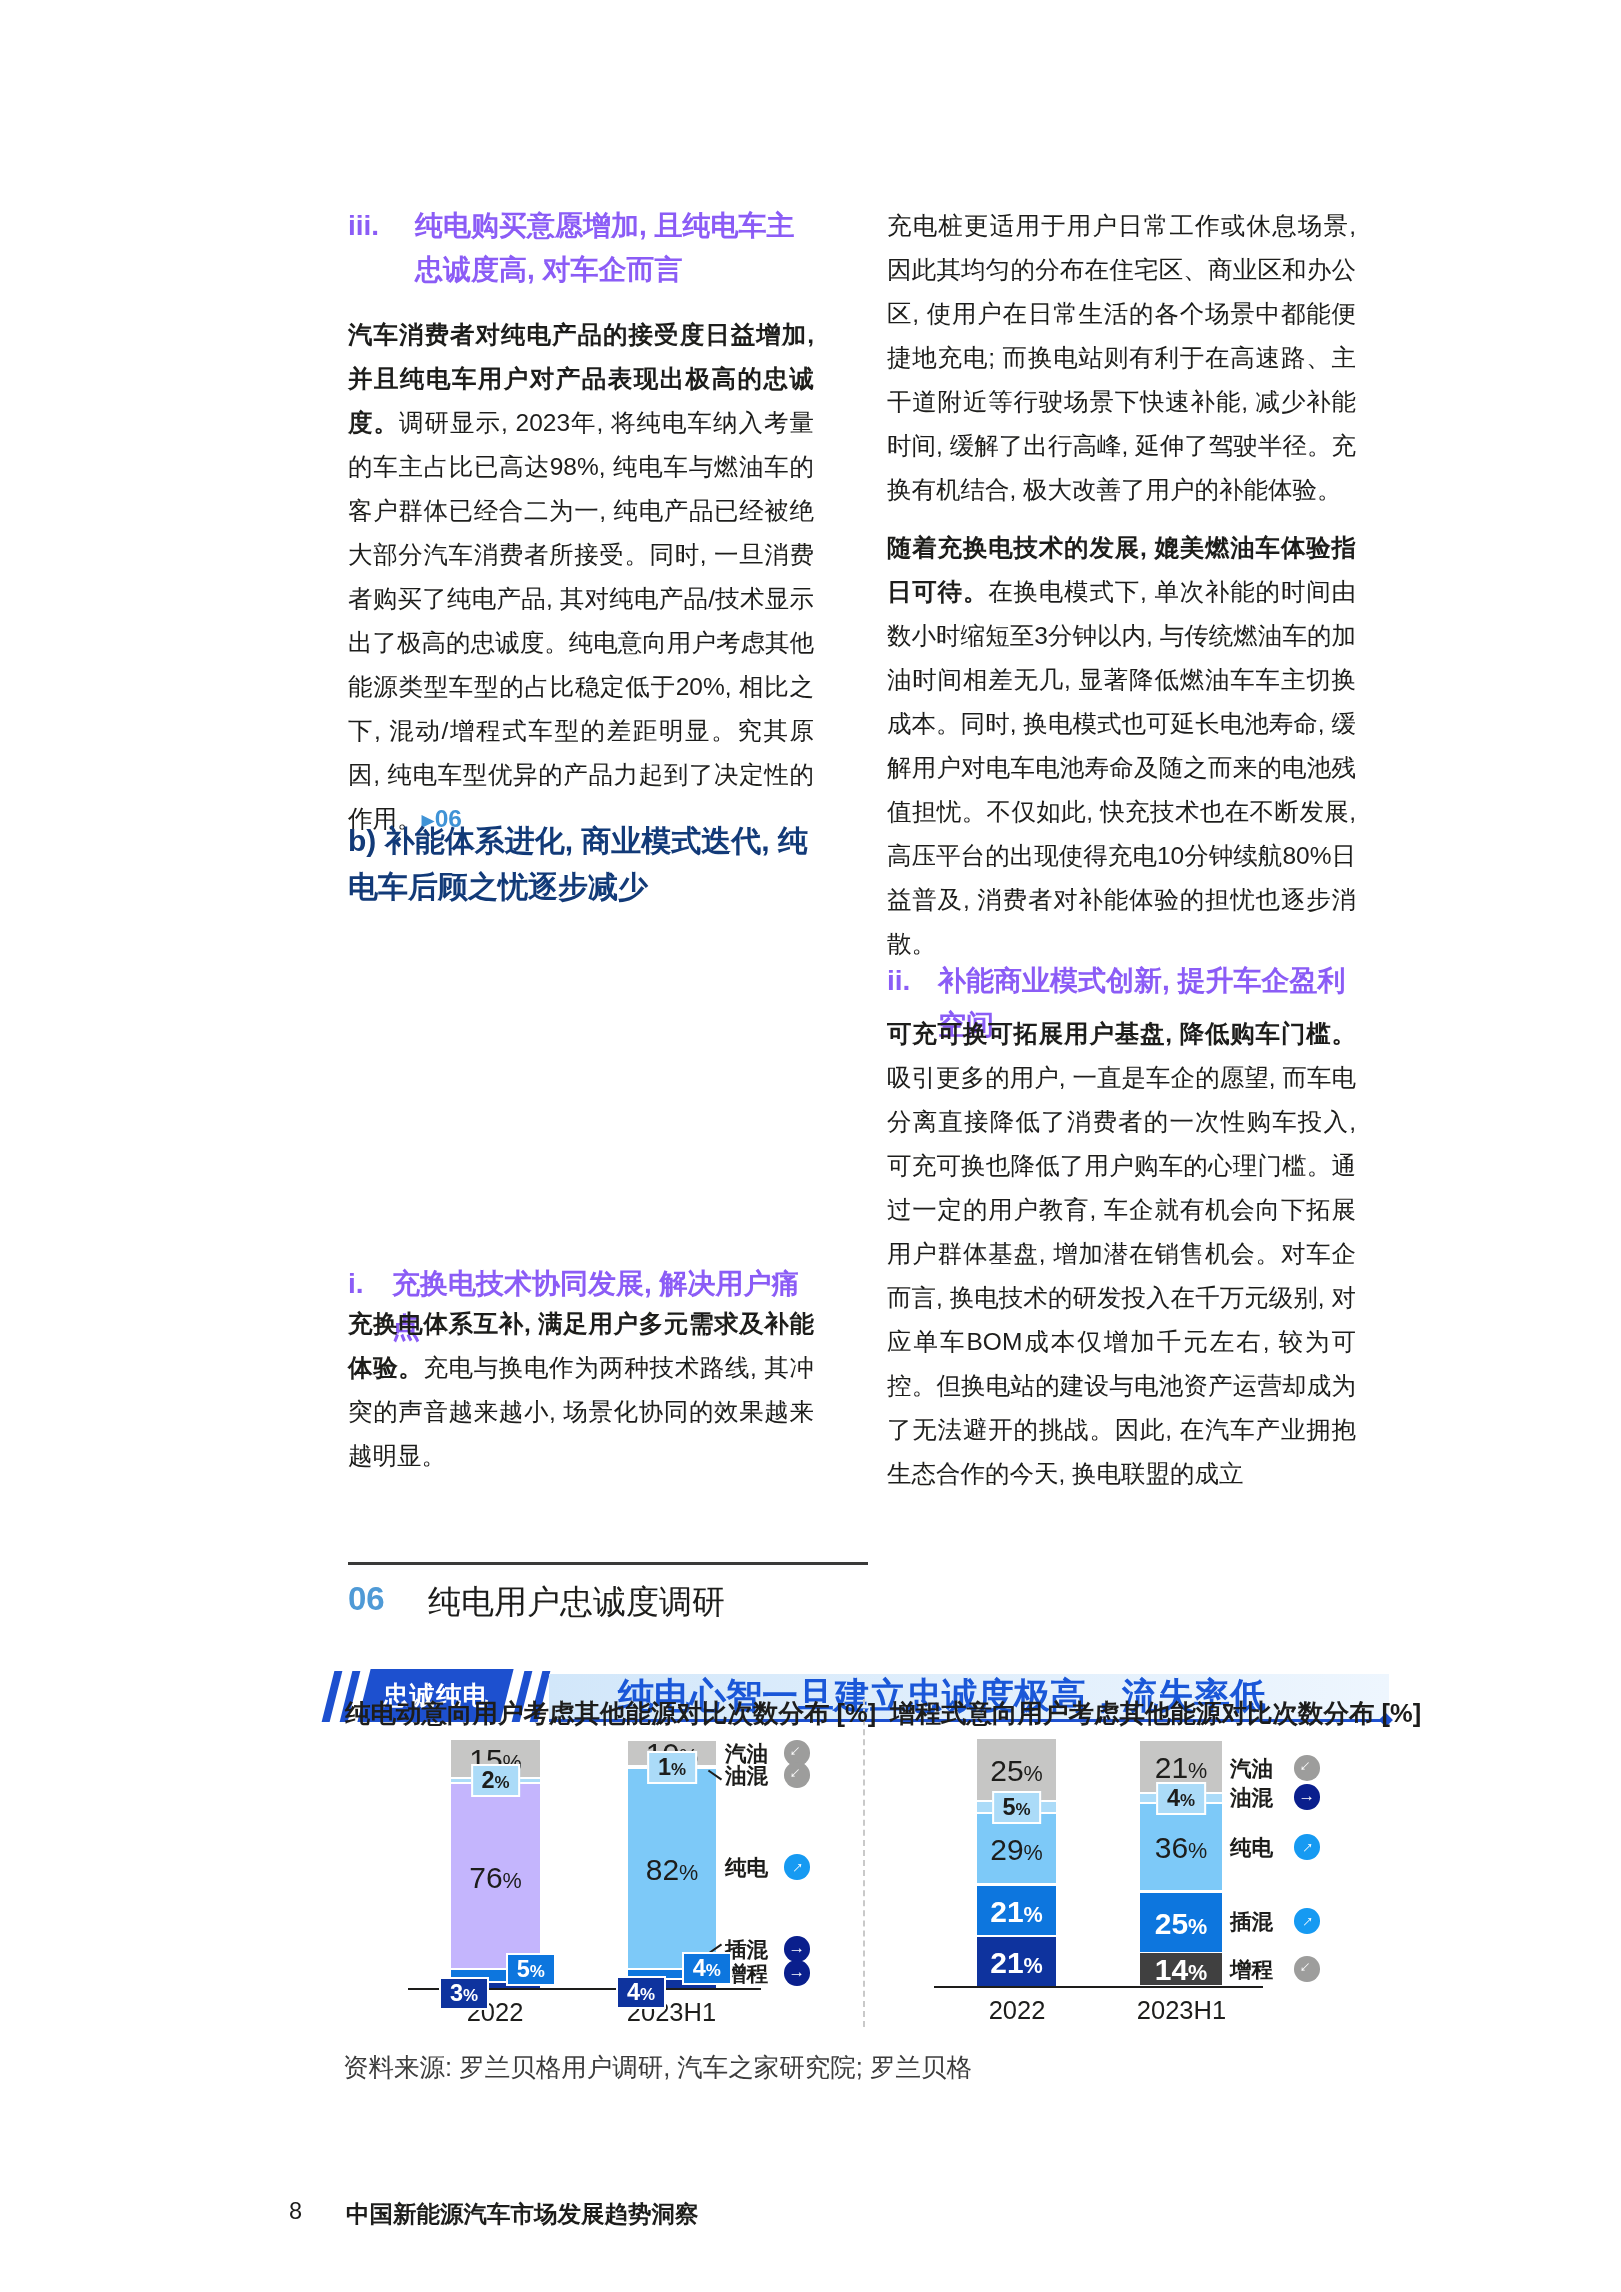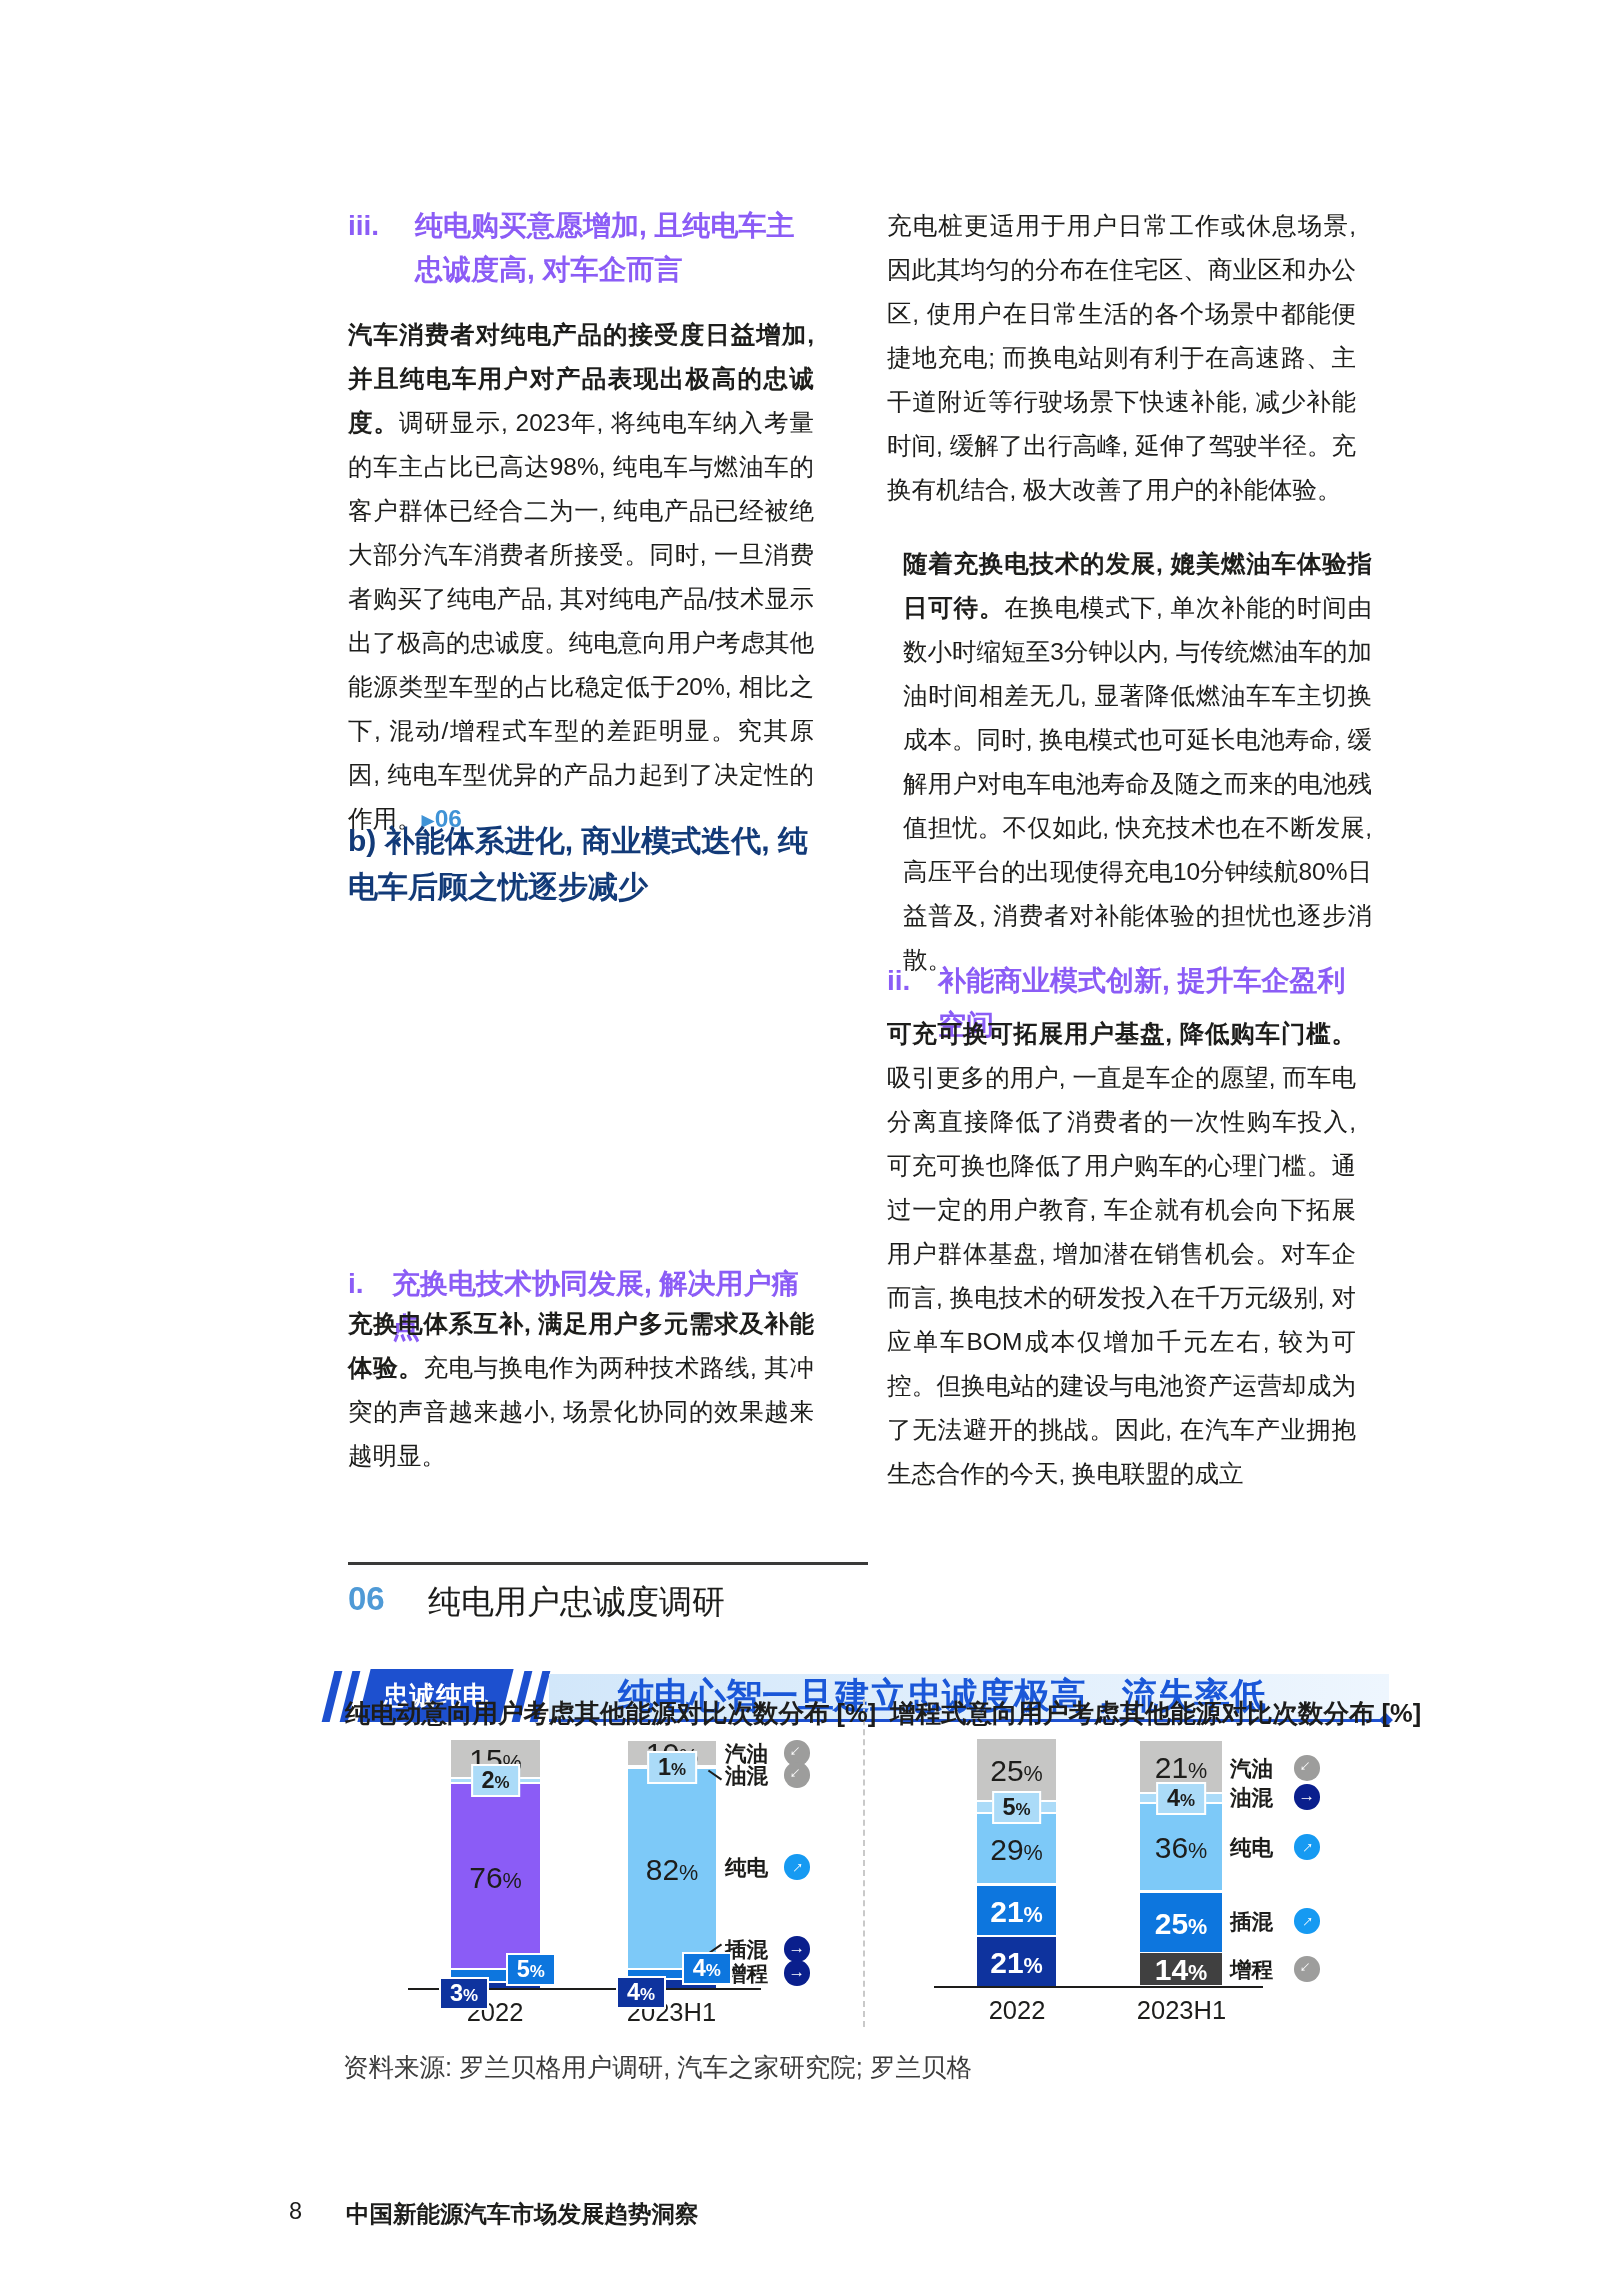--- a/index.html
+++ b/index.html
@@ -73,21 +73,21 @@
 
   <div class="abs sub-blue" style="left:348px;top:1262px;width:469px;">
     <span class="marker" style="width:44px;">i.</span>
     <span class="mtext">充换电技术协同发展, 解决用户痛点</span>
   </div>
 
   <p class="abs body-text" style="left:348px;top:1302px;width:466px;margin:0;"><span class="lead">充换电体系互补, 满足用户多元需求及补能体验。</span><span>充电与换电作为两种技术路线, 其冲突的声音越来越小, 场景化协同的效果越来越明显。</span></p>
 
   <div class="abs body-text" style="left:887px;top:204px;width:469px;">充电桩更适用于用户日常工作或休息场景, 因此其均匀的分布在住宅区、商业区和办公区, 使用户在日常生活的各个场景中都能便捷地充电; 而换电站则有利于在高速路、主干道附近等行驶场景下快速补能, 减少补能时间, 缓解了出行高峰, 延伸了驾驶半径。充换有机结合, 极大改善了用户的补能体验。</div>
 
-  <p class="abs body-text" style="left:887px;top:526px;width:469px;margin:16px;"><span class="lead">随着充换电技术的发展, 媲美燃油车体验指日可待。</span><span>在换电模式下, 单次补能的时间由数小时缩短至3分钟以内, 与传统燃油车的加油时间相差无几, 显著降低燃油车车主切换成本。同时, 换电模式也可延长电池寿命, 缓解用户对电车电池寿命及随之而来的电池残值担忧。不仅如此, 快充技术也在不断发展, 高压平台的出现使得充电10分钟续航80%日益普及, 消费者对补能体验的担忧也逐步消散。</span></p>
+  <p class="abs body-text" style="left:887px;top:526px;width:469px;margin:0;"><span class="lead">随着充换电技术的发展, 媲美燃油车体验指日可待。</span><span>在换电模式下, 单次补能的时间由数小时缩短至3分钟以内, 与传统燃油车的加油时间相差无几, 显著降低燃油车车主切换成本。同时, 换电模式也可延长电池寿命, 缓解用户对电车电池寿命及随之而来的电池残值担忧。不仅如此, 快充技术也在不断发展, 高压平台的出现使得充电10分钟续航80%日益普及, 消费者对补能体验的担忧也逐步消散。</span></p>
 
   <div class="abs sub-blue" style="left:887px;top:959px;width:470px;">
     <span class="marker" style="width:51px;">ii.</span>
     <span class="mtext">补能商业模式创新, 提升车企盈利空间</span>
   </div>
 
   <p class="abs body-text" style="left:887px;top:1012px;width:469px;margin:0;"><span class="lead">可充可换可拓展用户基盘, 降低购车门槛。</span><span>吸引更多的用户, 一直是车企的愿望, 而车电分离直接降低了消费者的一次性购车投入, 可充可换也降低了用户购车的心理门槛。通过一定的用户教育, 车企就有机会向下拓展用户群体基盘, 增加潜在销售机会。对车企而言, 换电技术的研发投入在千万元级别, 对应单车BOM成本仅增加千元左右, 较为可控。但换电站的建设与电池资产运营却成为了无法避开的挑战。因此, 在汽车产业拥抱生态合作的今天, 换电联盟的成立</span></p>
 
   <div class="abs fig-rule"></div>
   <div class="abs fig-num">06</div>
@@ -110,21 +110,21 @@
   <div class="abs divider-dashed"></div>
 
   <div id="charts">
       <div class="chart-title" style="left: 345px; top: 1696px;">纯电动意向用户考虑其他能源对比次数分布 [%]</div>
       <div class="bars-area" style="left: 408px; top: 1743px; width: 353px; height: 245px;">
         <div class="bar" style="left: 43px; width: 89px; height: 245px;">
           <div class="slice sep" style="bottom: 0px; height: 7.4px; background: rgb(14, 51, 158);"></div>
           <div class="chip" style="background: rgb(14, 51, 158); color: rgb(255, 255, 255); left: -11.8px; bottom: -22px;">3<span class="percent">%</span></div>
           <div class="slice sep" style="bottom: 7.4px; height: 12.3px; background: rgb(13, 118, 222);"></div>
           <div class="chip" style="background: rgb(13, 118, 222); color: rgb(255, 255, 255); right: -15.7px; bottom: 1.7px;">5<span class="percent">%</span></div>
-          <div class="slice sep" style="bottom: 19.6px; height: 186px; background: #8b5cf6;">
+          <div class="slice sep" style="bottom: 19.6px; height: 186px; background: #c4b5fd;">
             <div class="inlabel" style="top: calc(50% - 15.7px); color: rgb(29, 29, 27);">76<span class="percent">%</span></div>
           </div>
           <div class="slice sep" style="bottom: 206px; height: 4.9px; background: rgb(171, 219, 248);"></div>
           <div class="chip" style="background: rgb(171, 219, 248); color: rgb(29, 29, 27); left: 50%; transform: translateX(-50%); bottom: 191px;">2<span class="percent">%</span></div>
           <div class="slice" style="bottom: 211px; height: 37px; background: rgb(198, 198, 197);">
             <div class="inlabel" style="top: calc(50% - 15.7px); color: rgb(29, 29, 27);">15<span class="percent">%</span></div>
           </div>
         </div>
         <div class="bar" style="left: 220px; width: 88px; height: 245px;">
           <div class="slice sep" style="bottom: 0px; height: 9.8px; background: rgb(14, 51, 158);"></div>

